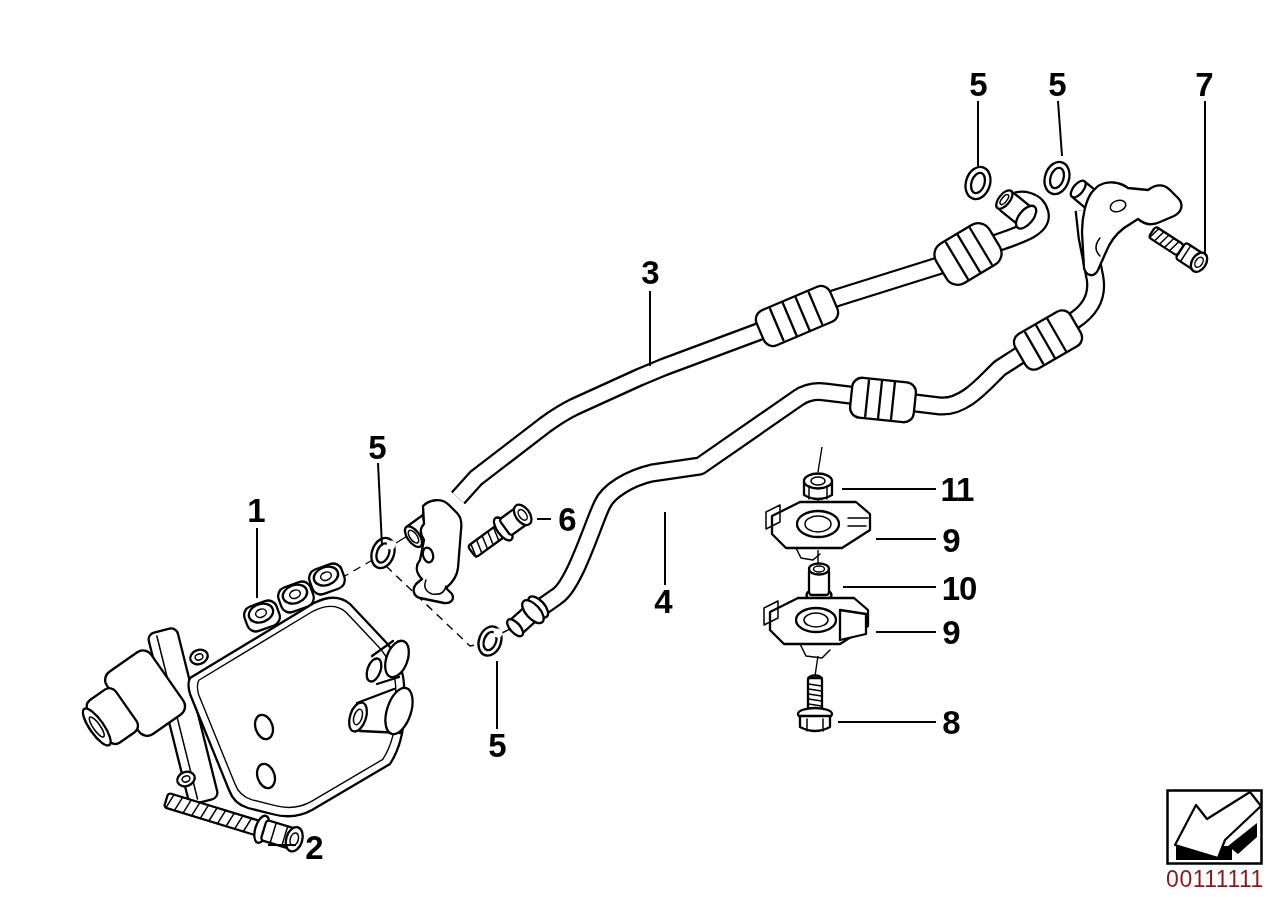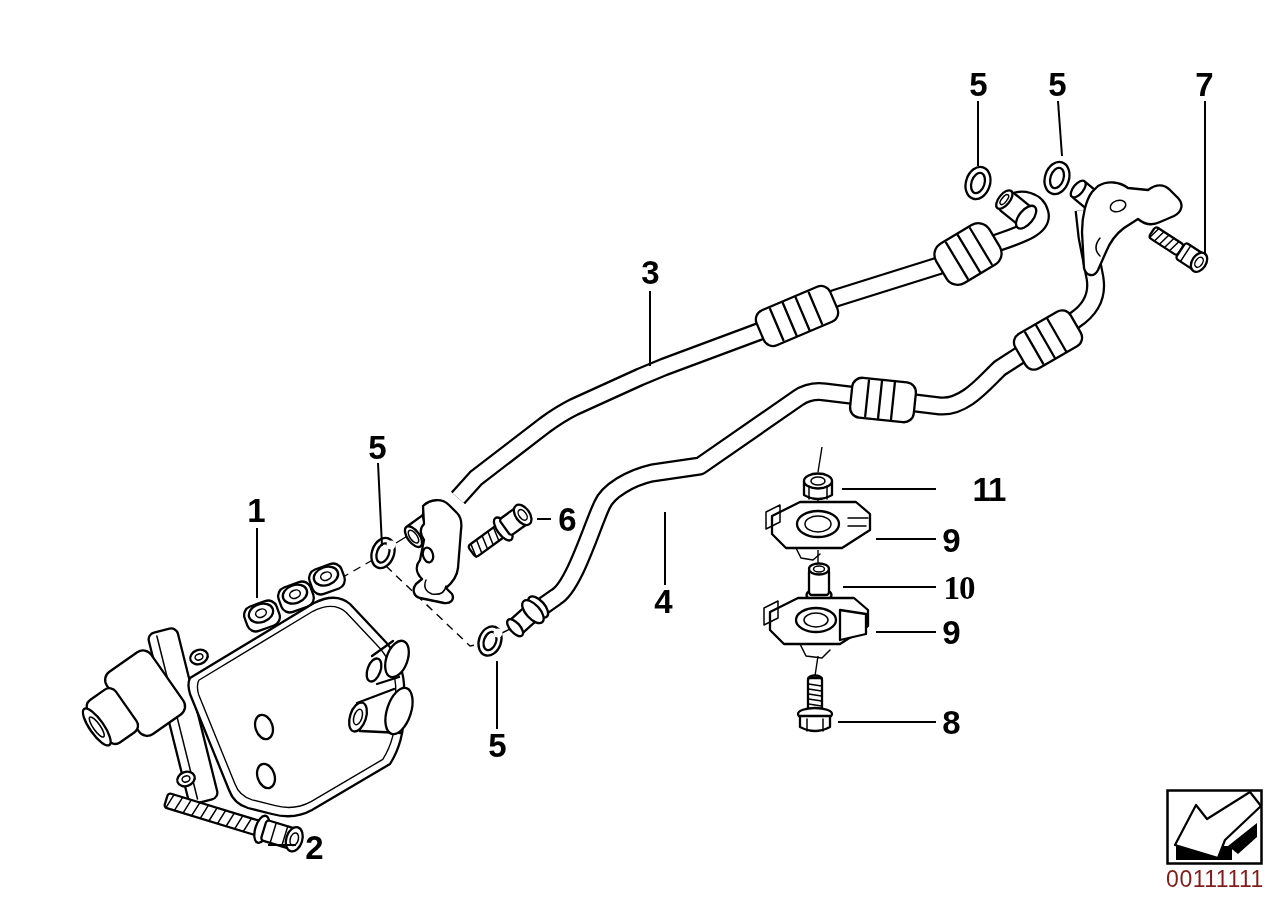--- a/index.html
+++ b/index.html
@@ -359,19 +359,19 @@
       <div class="callout" style="left: 663px; top: 601px;">4</div>
       <div class="callout" style="left: 978px; top: 84px;">5</div>
       <div class="callout" style="left: 1057px; top: 84px;">5</div>
       <div class="callout" style="left: 377px; top: 447px;">5</div>
       <div class="callout" style="left: 497px; top: 745px;">5</div>
       <div class="callout" style="left: 567px; top: 519px;">6</div>
       <div class="callout" style="left: 1204px; top: 84px;">7</div>
       <div class="callout" style="left: 951px; top: 722px;">8</div>
       <div class="callout" style="left: 951px; top: 540px;">9</div>
       <div class="callout" style="left: 951px; top: 632px;">9</div>
-      <div class="callout" style="left: 959px; top: 588px; font-family: Liberation Serif, serif;">10</div>
-      <div class="callout" style="left: 957px; top: 489px; margin-left: 32px;">11</div>
+      <div class="callout" style="left: 959px; top: 588px;">10</div>
+      <div class="callout" style="left: 957px; top: 489px;">11</div>
     </div>
 
 <div class="stamp-num">00111111</div>
 
 </div>
 
 </body></html>

